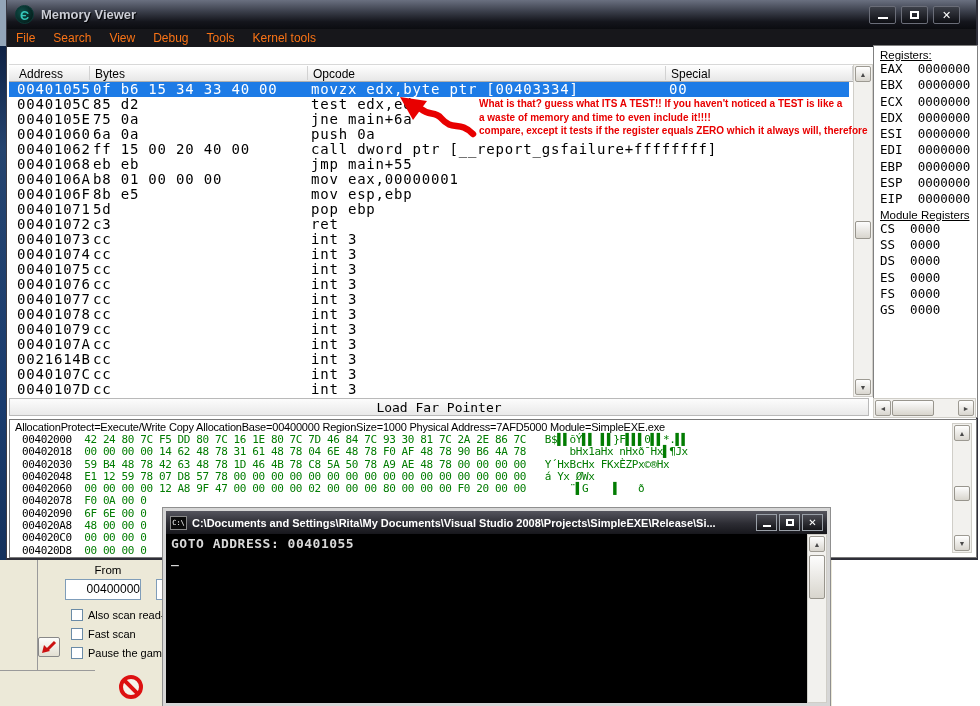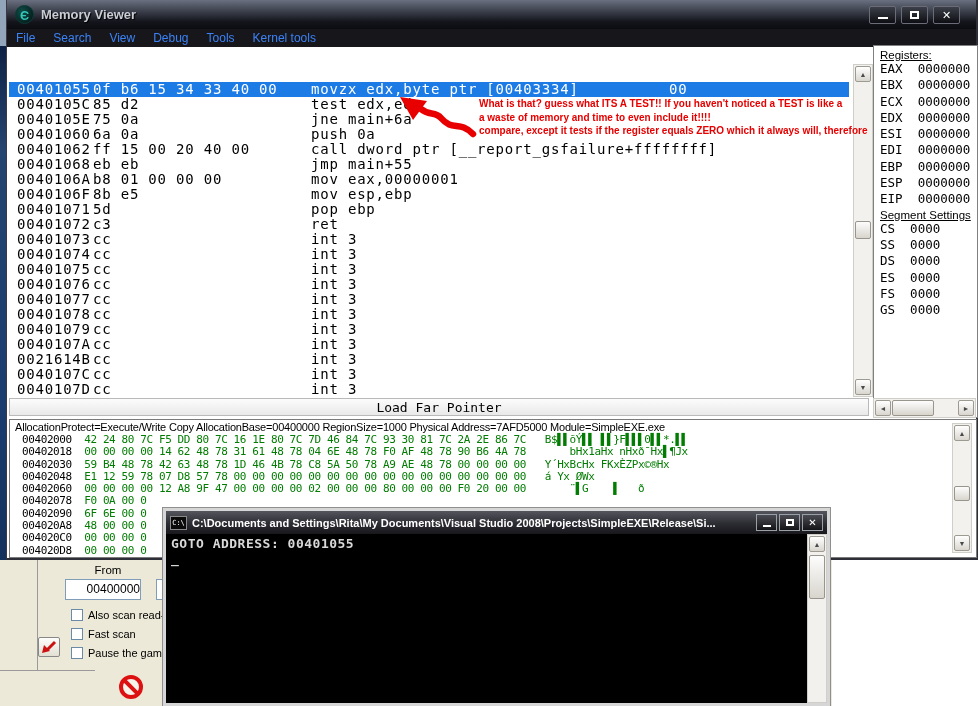--- a/index.html
+++ b/index.html
@@ -25,21 +25,21 @@
   .mv-title-text { color:#caccd4; font-weight:bold; font-size:13px; text-shadow:1px 1px 1px #000; flex:1; }
   .mv-btns { display:flex; gap:5px; margin-right:8px; }
   .wbtn { width:27px; height:18px; background:linear-gradient(180deg,#3c3f48,#0d0e13);
         border:1px solid #6a6d78; border-radius:2px; color:#fff; font-size:11px; line-height:16px;
         text-align:center; display:flex; align-items:center; justify-content:center; }
   .gmin { width:10px; height:2px; background:#fff; margin-top:7px; }
   .gmax { width:9px; height:8px; border:2px solid #fff; }
 
   .mv-menu { position:absolute; left:0; top:29px; right:0; height:18px; background:#17171b;
         display:flex; align-items:center; }
-  .menu-item { color:#3b82f6; font-size:12px; padding:0 9px; }
+  .menu-item { color:#f97316; font-size:12px; padding:0 9px; }
 
   .asm-caption { position:absolute; left:2px; top:41px; width:860px; height:16px; text-align:center;
         font-size:12px; color:#4d7c0f; background:#fff;margin-top:48px; }
   .asm-colhead { position:absolute; left:2px; top:64px; width:860px; height:18px;
         background:linear-gradient(180deg,#ffffff,#e7e7e7); border-top:1px solid #d8d8d8;
         border-bottom:1px solid #b0b0b0; font-size:12px; color:#000; }
   .colhead-label { position:absolute; top:2px; }
   .ch-0 { left:10px; } .ch-1 { left:86px; } .ch-2 { left:304px; } .ch-3 { left:662px; }
   .col-sep { position:absolute; top:1px; bottom:1px; width:1px; background:#d2d2d2; }
   .cs-0 { left:80px; } .cs-1 { left:298px; } .cs-2 { left:656px; } .cs-3 { left:843px; }
@@ -175,20 +175,30 @@
         <span class="menu-item">File</span>
         <span class="menu-item">Search</span>
         <span class="menu-item">View</span>
         <span class="menu-item">Debug</span>
         <span class="menu-item">Tools</span>
         <span class="menu-item">Kernel tools</span>
       </div>
 
     <div class="asm-caption">main+55</div>
 
+    <div class="asm-colhead">
+      <span class="colhead-label ch-0">Address</span>
+      <span class="colhead-label ch-1">Bytes</span>
+      <span class="colhead-label ch-2">Opcode</span>
+      <span class="colhead-label ch-3">Special</span>
+      <span class="col-sep cs-0"></span>
+      <span class="col-sep cs-1"></span>
+      <span class="col-sep cs-2"></span>
+      <span class="col-sep cs-3"></span>
+    </div>
 
     <div class="asm-rows" id="asmrows">
         <div class="asm-row sel"><span class="asm-a">00401055</span><span class="asm-b">0f b6 15 34 33 40 00</span><span class="asm-o">movzx edx,byte ptr [00403334]</span><span class="asm-s">00</span></div>
         <div class="asm-row"><span class="asm-a">0040105C</span><span class="asm-b">85 d2</span><span class="asm-o">test edx,edx</span></div>
         <div class="asm-row"><span class="asm-a">0040105E</span><span class="asm-b">75 0a</span><span class="asm-o">jne main+6a</span></div>
         <div class="asm-row"><span class="asm-a">00401060</span><span class="asm-b">6a 0a</span><span class="asm-o">push 0a</span></div>
         <div class="asm-row"><span class="asm-a">00401062</span><span class="asm-b">ff 15 00 20 40 00</span><span class="asm-o">call dword ptr [__report_gsfailure+ffffffff]</span></div>
         <div class="asm-row"><span class="asm-a">00401068</span><span class="asm-b">eb eb</span><span class="asm-o">jmp main+55</span></div>
         <div class="asm-row"><span class="asm-a">0040106A</span><span class="asm-b">b8 01 00 00 00</span><span class="asm-o">mov eax,00000001</span></div>
         <div class="asm-row"><span class="asm-a">0040106F</span><span class="asm-b">8b e5</span><span class="asm-o">mov esp,ebp</span></div>
@@ -229,21 +239,21 @@
           <div class="reg-row">EAX  0000000</div>
           <div class="reg-row">EBX  0000000</div>
           <div class="reg-row">ECX  0000000</div>
           <div class="reg-row">EDX  0000000</div>
           <div class="reg-row">ESI  0000000</div>
           <div class="reg-row">EDI  0000000</div>
           <div class="reg-row">EBP  0000000</div>
           <div class="reg-row">ESP  0000000</div>
           <div class="reg-row">EIP  0000000</div>
         </div>
-      <div class="reg-head seg">Segment Settings</div>
+      <div class="reg-head seg">Module Registers</div>
       <div id="seglist">
           <div class="reg-row">CS  0000</div>
           <div class="reg-row">SS  0000</div>
           <div class="reg-row">DS  0000</div>
           <div class="reg-row">ES  0000</div>
           <div class="reg-row">FS  0000</div>
           <div class="reg-row">GS  0000</div>
         </div>
       <div class="sb-h reg-scroll">
         <span class="sb-btn left">◄</span>

